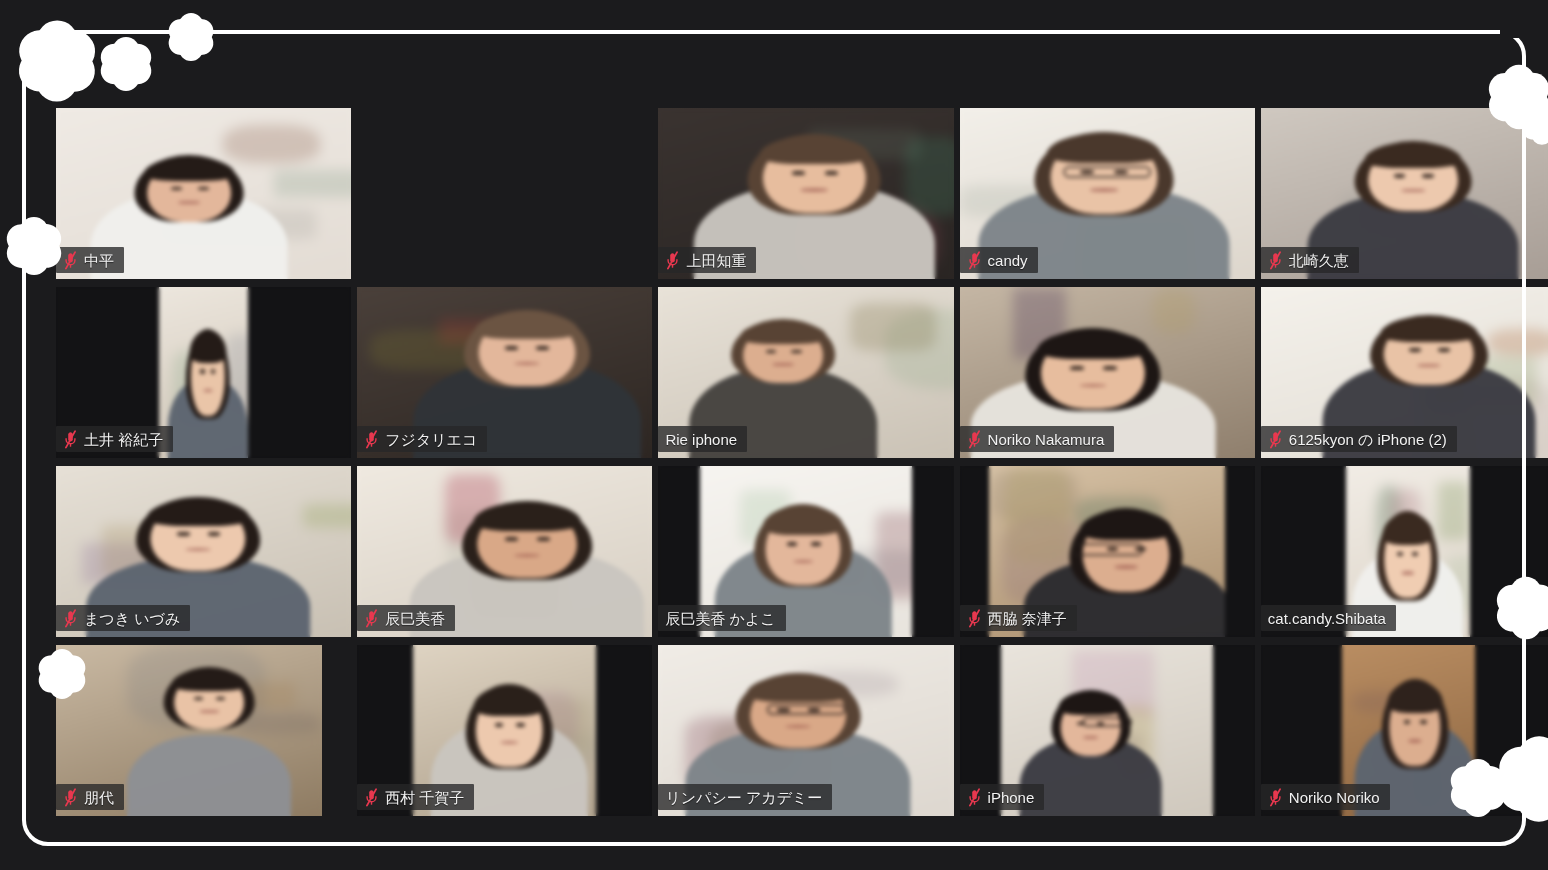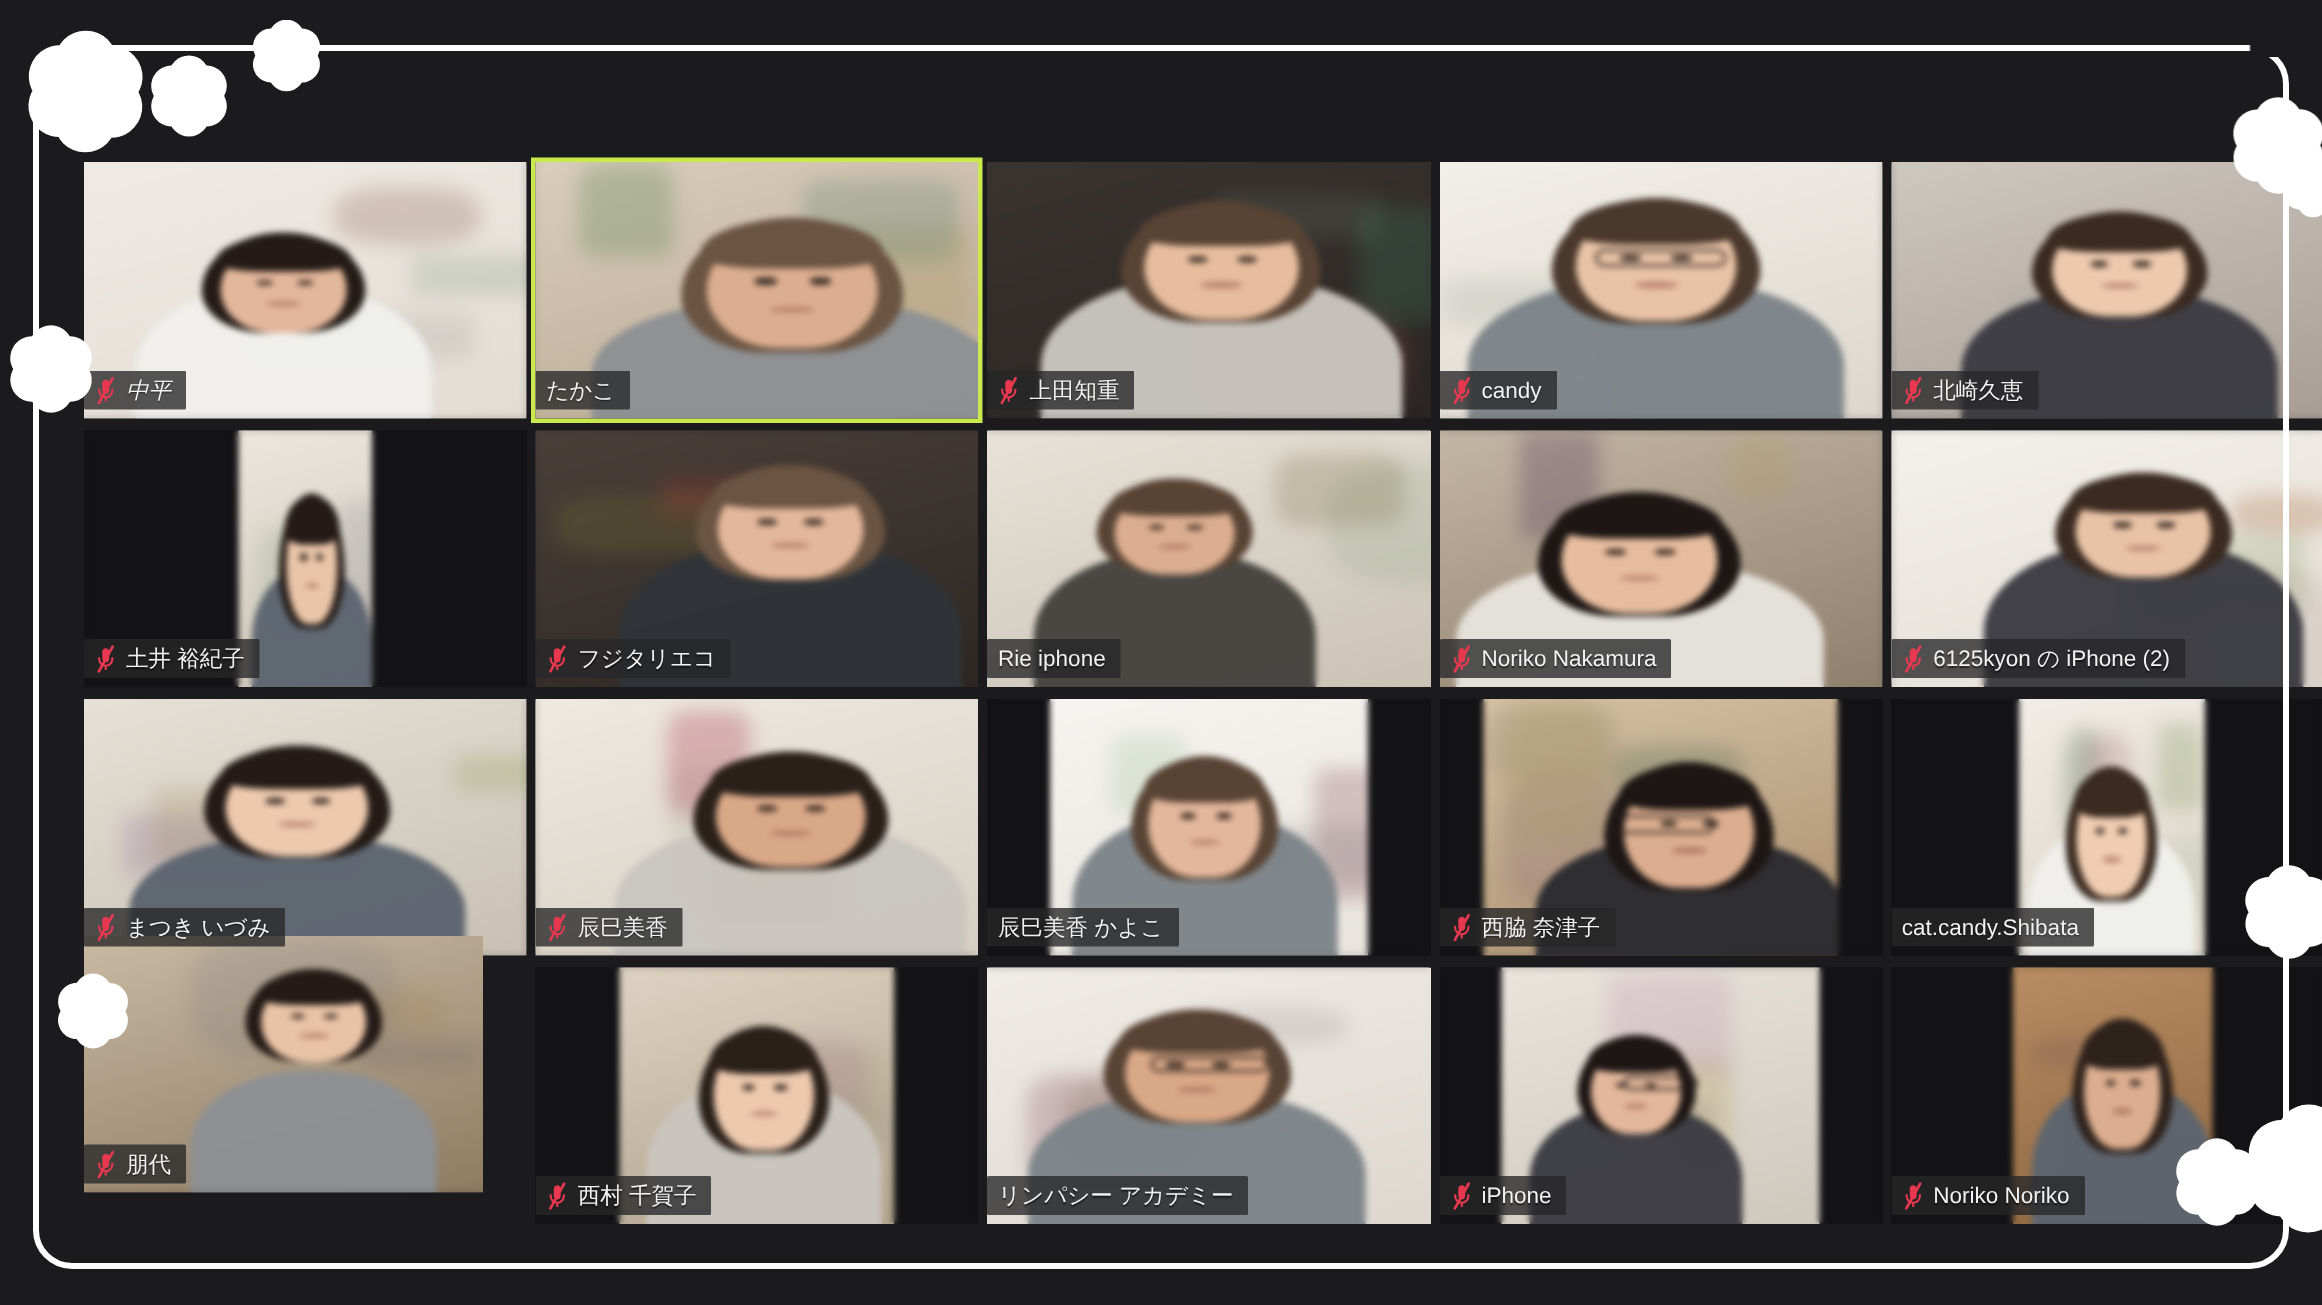--- a/index.html
+++ b/index.html
@@ -200,21 +200,21 @@
   }
 </style>
 </head>
 <body>
 
 <div id="app">
 
 
   <div class="stage">
     <div class="grid" id="grid">
-        <div class="tile" style="left: 0px; top: 0px; width: 295.2px; height: 171px; font-style: italic;">
+        <div class="tile" style="left: 0px; top: 0px; width: 295.2px; height: 171px;">
           <div class="feed">
             <div class="bg" style="background:linear-gradient(165deg,#efeae4 0%,#e3dcd4 100%);"></div>
             <div style="position:absolute;inset:0;overflow:hidden;">
               <div style="position:absolute;left:73.82515432098766%;top:36.54406721536351%;width:33.24254972565158%;height:15.456550068587106%;background:rgba(94,135,105,0.19);border-radius:3.0632716049382713%;filter:blur(6px);"></div>
               <div style="position:absolute;left:56.44506172839507%;top:9.794607338820303%;width:32.944941700960214%;height:22.343432784636487%;background:rgba(118,69,45,0.22);border-radius:37.56481481481481%;filter:blur(6px);"></div>
               <div style="position:absolute;left:37.31496913580247%;top:59.25348079561043%;width:50.85566700960219%;height:17.313648834019205%;background:rgba(110,110,107,0.14);border-radius:11.233024691358025%;filter:blur(6px);"></div>
               <div class="torso" style="left:45.186651234567904%;width:66.70574931412895%;height:51.76085390946502%;background:#f0efec;opacity:.97;"></div>
               <div class="hair" style="left:45.186651234567904%;top:27.769890260631%;width:36.901052812071335%;height:38.78584504801098%;background:#241b17;"></div>
               <div class="head" style="left:45.186651234567904%;top:31.769890260631%;width:28.38542524005487%;height:34.63021879286694%;background:#e3b79b;"></div>
               <div style="position:absolute;left:45.186651234567904%;transform:translateX(-50%);top:28.769890260631%;width:30.656259259259265%;height:13.852087517146778%;background:#241b17;border-radius:50% 50% 36% 36% / 74% 74% 26% 26%;"></div>
@@ -225,41 +225,20 @@
             <div class="blurmask"></div>
           </div>
           <div class="namebar">
             <svg class="mic" viewBox="0 0 16 20">
               <path d="M8 2.2c-1.35 0-2.45 1.1-2.45 2.45v5.1c0 1.35 1.1 2.45 2.45 2.45s2.45-1.1 2.45-2.45v-5.1C10.45 3.3 9.35 2.2 8 2.2z" fill="#e8384f"></path>
               <path d="M3.3 8.6v1.3c0 2.6 2.1 4.7 4.7 4.7s4.7-2.1 4.7-4.7V8.6" fill="none" stroke="#e8384f" stroke-width="1.5"></path>
               <path d="M8 14.6v3.1" stroke="#e8384f" stroke-width="1.5"></path>
               <path d="M12.9 1.1L3.1 18.6" stroke="#e8384f" stroke-width="1.9" stroke-linecap="round"></path>
             </svg>
             <span class="label">中平</span>
-          </div>
-        </div>
-        <div class="tile active" style="left: 301.2px; top: 0px; width: 295.2px; height: 171px;">
-          <div class="feed">
-            <div class="bg" style="background:linear-gradient(165deg,#d9cdbc 0%,#b9a891 100%);"></div>
-            <div style="position:absolute;inset:0;overflow:hidden;">
-              <div style="position:absolute;left:62.245267489711935%;top:24.345258916323733%;width:35.647033607681756%;height:38.73554526748971%;background:rgba(164,137,63,0.19);border-radius:7.487311385459535%;filter:blur(6px);"></div>
-              <div style="position:absolute;left:9.670730452674897%;top:0.8967249657064471%;width:21.539240397805212%;height:35.742798353909464%;background:rgba(68,122,63,0.26);border-radius:18.56292866941015%;filter:blur(6px);"></div>
-              <div style="position:absolute;left:60.34619341563786%;top:7.156524348422496%;width:35.139780521262004%;height:31.83338477366255%;background:rgba(89,133,111,0.28);border-radius:18.805212620027433%;filter:blur(6px);"></div>
-              <div class="torso" style="left:58.02006172839506%;width:90.49238725994513%;height:46.788057270233196%;background:#8d8f94;opacity:.97;"></div>
-              <div class="hair" style="left:58.02006172839506%;top:21.457201646090535%;width:50.05961848422497%;height:52.61650976680385%;background:#6b5442;"></div>
-              <div class="head" style="left:58.02006172839506%;top:25.457201646090535%;width:38.507398834019206%;height:46.97902657750343%;background:#dcae8f;"></div>
-              <div style="position:absolute;left:58.02006172839506%;transform:translateX(-50%);top:22.457201646090535%;width:41.58799074074074%;height:18.791610631001372%;background:#6b5442;border-radius:50% 50% 36% 36% / 74% 74% 26% 26%;"></div>
-              <div style="position:absolute;left:calc(58.02006172839506% - 8.471627743484225%);top:45.18839280864198%;width:5.005961848422497%;height:2.583846461762689%;background:#3a2c24;border-radius:40%;"></div>
-              <div style="position:absolute;left:calc(58.02006172839506% + 3.812232484567901%);top:45.18839280864198%;width:5.005961848422497%;height:2.583846461762689%;background:#3a2c24;border-radius:40%;"></div>
-              <div style="position:absolute;left:58.02006172839506%;transform:translateX(-50%);top:56.4633591872428%;width:10.011923696844994%;height:2.1140561959876543%;background:rgba(150,80,72,.62);border-radius:44%;"></div>
-            </div>
-            <div class="blurmask"></div>
-          </div>
-          <div class="namebar">
-            <span class="label">たかこ</span>
           </div>
         </div>
         <div class="tile" style="left: 602.4px; top: 0px; width: 295.2px; height: 171px;">
           <div class="feed">
             <div class="bg" style="background:linear-gradient(165deg,#3a3330 0%,#2a2523 100%);"></div>
             <div style="position:absolute;inset:0;overflow:hidden;">
               <div style="position:absolute;left:50.66538065843621%;top:12.146450617283952%;width:38.051517489711934%;height:18.01454046639232%;background:rgba(114,139,120,0.18);border-radius:11.911351165980795%;filter:blur(6px);"></div>
               <div style="position:absolute;left:46.89639917695474%;top:53.998842592592595%;width:48.1335390946502%;height:49.142163923182444%;background:rgba(137,66,81,0.30);border-radius:39.56104252400549%;filter:blur(6px);"></div>
               <div style="position:absolute;left:83.37741769547326%;top:17.059567901234566%;width:19.42389403292181%;height:46.3531207133059%;background:rgba(69,155,115,0.19);border-radius:26.377400548696844%;filter:blur(6px);"></div>
               <div class="torso" style="left:52.85347222222222%;width:81.37902520576132%;height:55.81526063100137%;background:#c9c5bf;opacity:.97;"></div>
@@ -583,21 +562,21 @@
               <div style="position:absolute;left:calc(49.38009259259259% - 8.442924382716049%);top:50.26461277434842%;width:4.989000771604938%;height:2.575091936728395%;background:#3a2c24;border-radius:40%;"></div>
               <div style="position:absolute;left:calc(49.38009259259259% + 3.799315972222222%);top:50.26461277434842%;width:4.989000771604938%;height:2.575091936728395%;background:#3a2c24;border-radius:40%;"></div>
               <div style="position:absolute;left:49.38009259259259%;transform:translateX(-50%);top:61.50137758916324%;width:9.978001543209876%;height:2.1068934027777777%;background:rgba(150,80,72,.62);border-radius:44%;"></div>
             </div>
             <div class="blurmask"></div>
           </div>
           <div class="namebar">
             <span class="label">cat.candy.Shibata</span>
           </div>
         </div>
-        <div class="tile" style="left: 0px; top: 516px; width: 266px; height: 171px;">
+        <div class="tile" style="left: 0px; top: 537px; width: 266px; height: 171px;">
           <div class="feed">
             <div class="bg" style="background:linear-gradient(165deg,#c9b9a3 0%,#8e7b62 100%);"></div>
             <div style="position:absolute;inset:0;overflow:hidden;">
               <div style="position:absolute;left:68.12685185185185%;top:39.561942729766805%;width:31.309807956104255%;height:12.6414780521262%;background:rgba(64,51,66,0.13);border-radius:29.4238683127572%;filter:blur(6px);"></div>
               <div style="position:absolute;left:26.830092592592592%;top:0.3263717421124829%;width:51.859422153635116%;height:47.33391632373114%;background:rgba(84,100,118,0.14);border-radius:32.53652263374485%;filter:blur(6px);"></div>
               <div style="position:absolute;left:46.78333333333333%;top:21.799134087791494%;width:43.117369684499316%;height:15.10968792866941%;background:rgba(162,119,69,0.20);border-radius:4.815843621399177%;filter:blur(6px);"></div>
               <div class="torso" style="left:57.68780864197531%;width:61.60531850137174%;height:47.16890432098766%;background:#8d8f94;opacity:.97;"></div>
               <div class="hair" style="left:57.68780864197531%;top:13.079561042524006%;width:34.07953789437586%;height:35.82021582990398%;background:#241b17;"></div>
               <div class="head" style="left:57.68780864197531%;top:17.079561042524006%;width:26.21502914951989%;height:31.982335562414264%;background:#e9c3a6;"></div>
               <div style="position:absolute;left:57.68780864197531%;transform:translateX(-50%);top:14.079561042524006%;width:28.312231481481483%;height:12.792934224965705%;background:#241b17;border-radius:50% 50% 36% 36% / 74% 74% 26% 26%;"></div>

